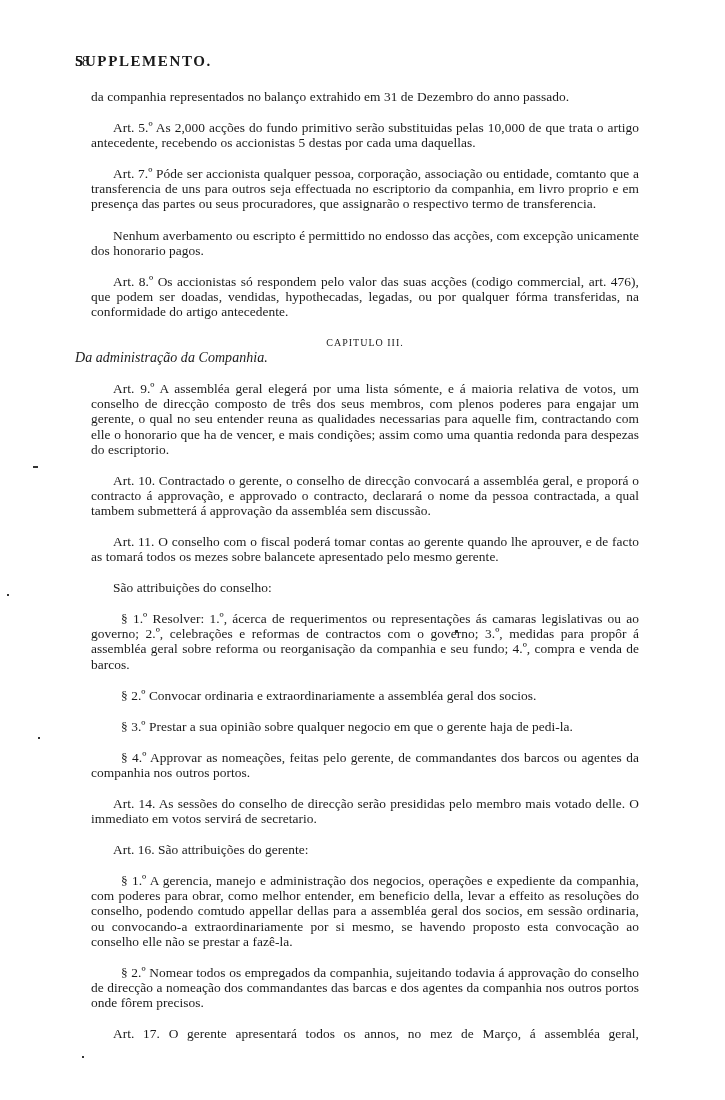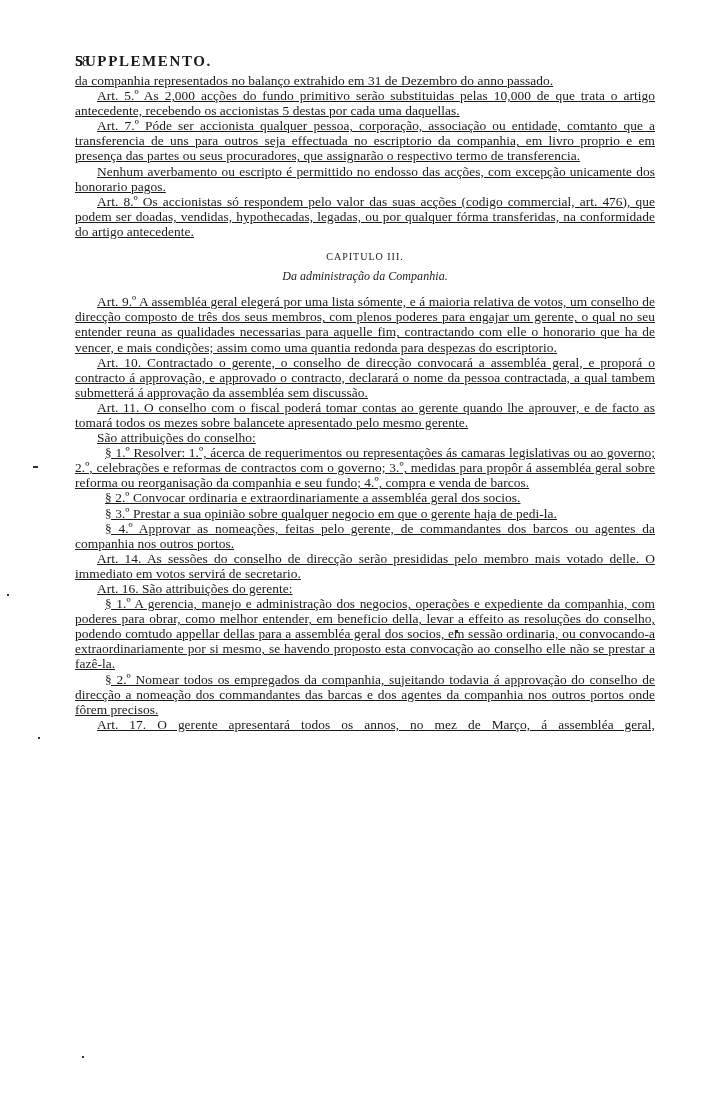--- a/index.html
+++ b/index.html
@@ -9,25 +9,25 @@
     font-family: "Liberation Serif", "DejaVu Serif", serif;
     color: #1a1a1a; font-size: 13.4px; line-height: 15.1px;
     text-align: justify; letter-spacing: 0.05px;
   }
   .header { position: relative; height: 19px; margin-top: 6px; }
   .page-number { position: absolute; left: 0; top: 0; font-size: 14px; }
   .running-title {
     position: absolute; left: 0; right: 0; top: 0; text-align: left;
     font-weight: bold; font-size: 15px; letter-spacing: 1.6px;
   }
-  p { margin: 0; text-decoration: underline; }
+  p { margin: 16px; }
   .indent { text-indent: 22px; }
   .sub { text-indent: 30px; }
-  .chapter { text-align: center; font-size: 10px; letter-spacing: 1px; margin-top: 10px; margin-bottom: 5px; }
-  .chapter-title { text-align: center; font-style: italic; font-size: 12px; margin-bottom: 10px; }
+  .chapter { text-align: center; font-size: 10px; letter-spacing: 1px; margin-top: 10px; }
+  .chapter-title { text-align: left; font-style: italic; font-size: 14px; margin-bottom: 10px; }
   .last-line { text-align-last: justify; }
   .speck { position: absolute; background: #333; }
 </style>
 </head>
 <body>
 
 <div class="page">
   <div class="header">
     <span class="page-number">58</span>
     <span class="running-title">SUPPLEMENTO.</span>

